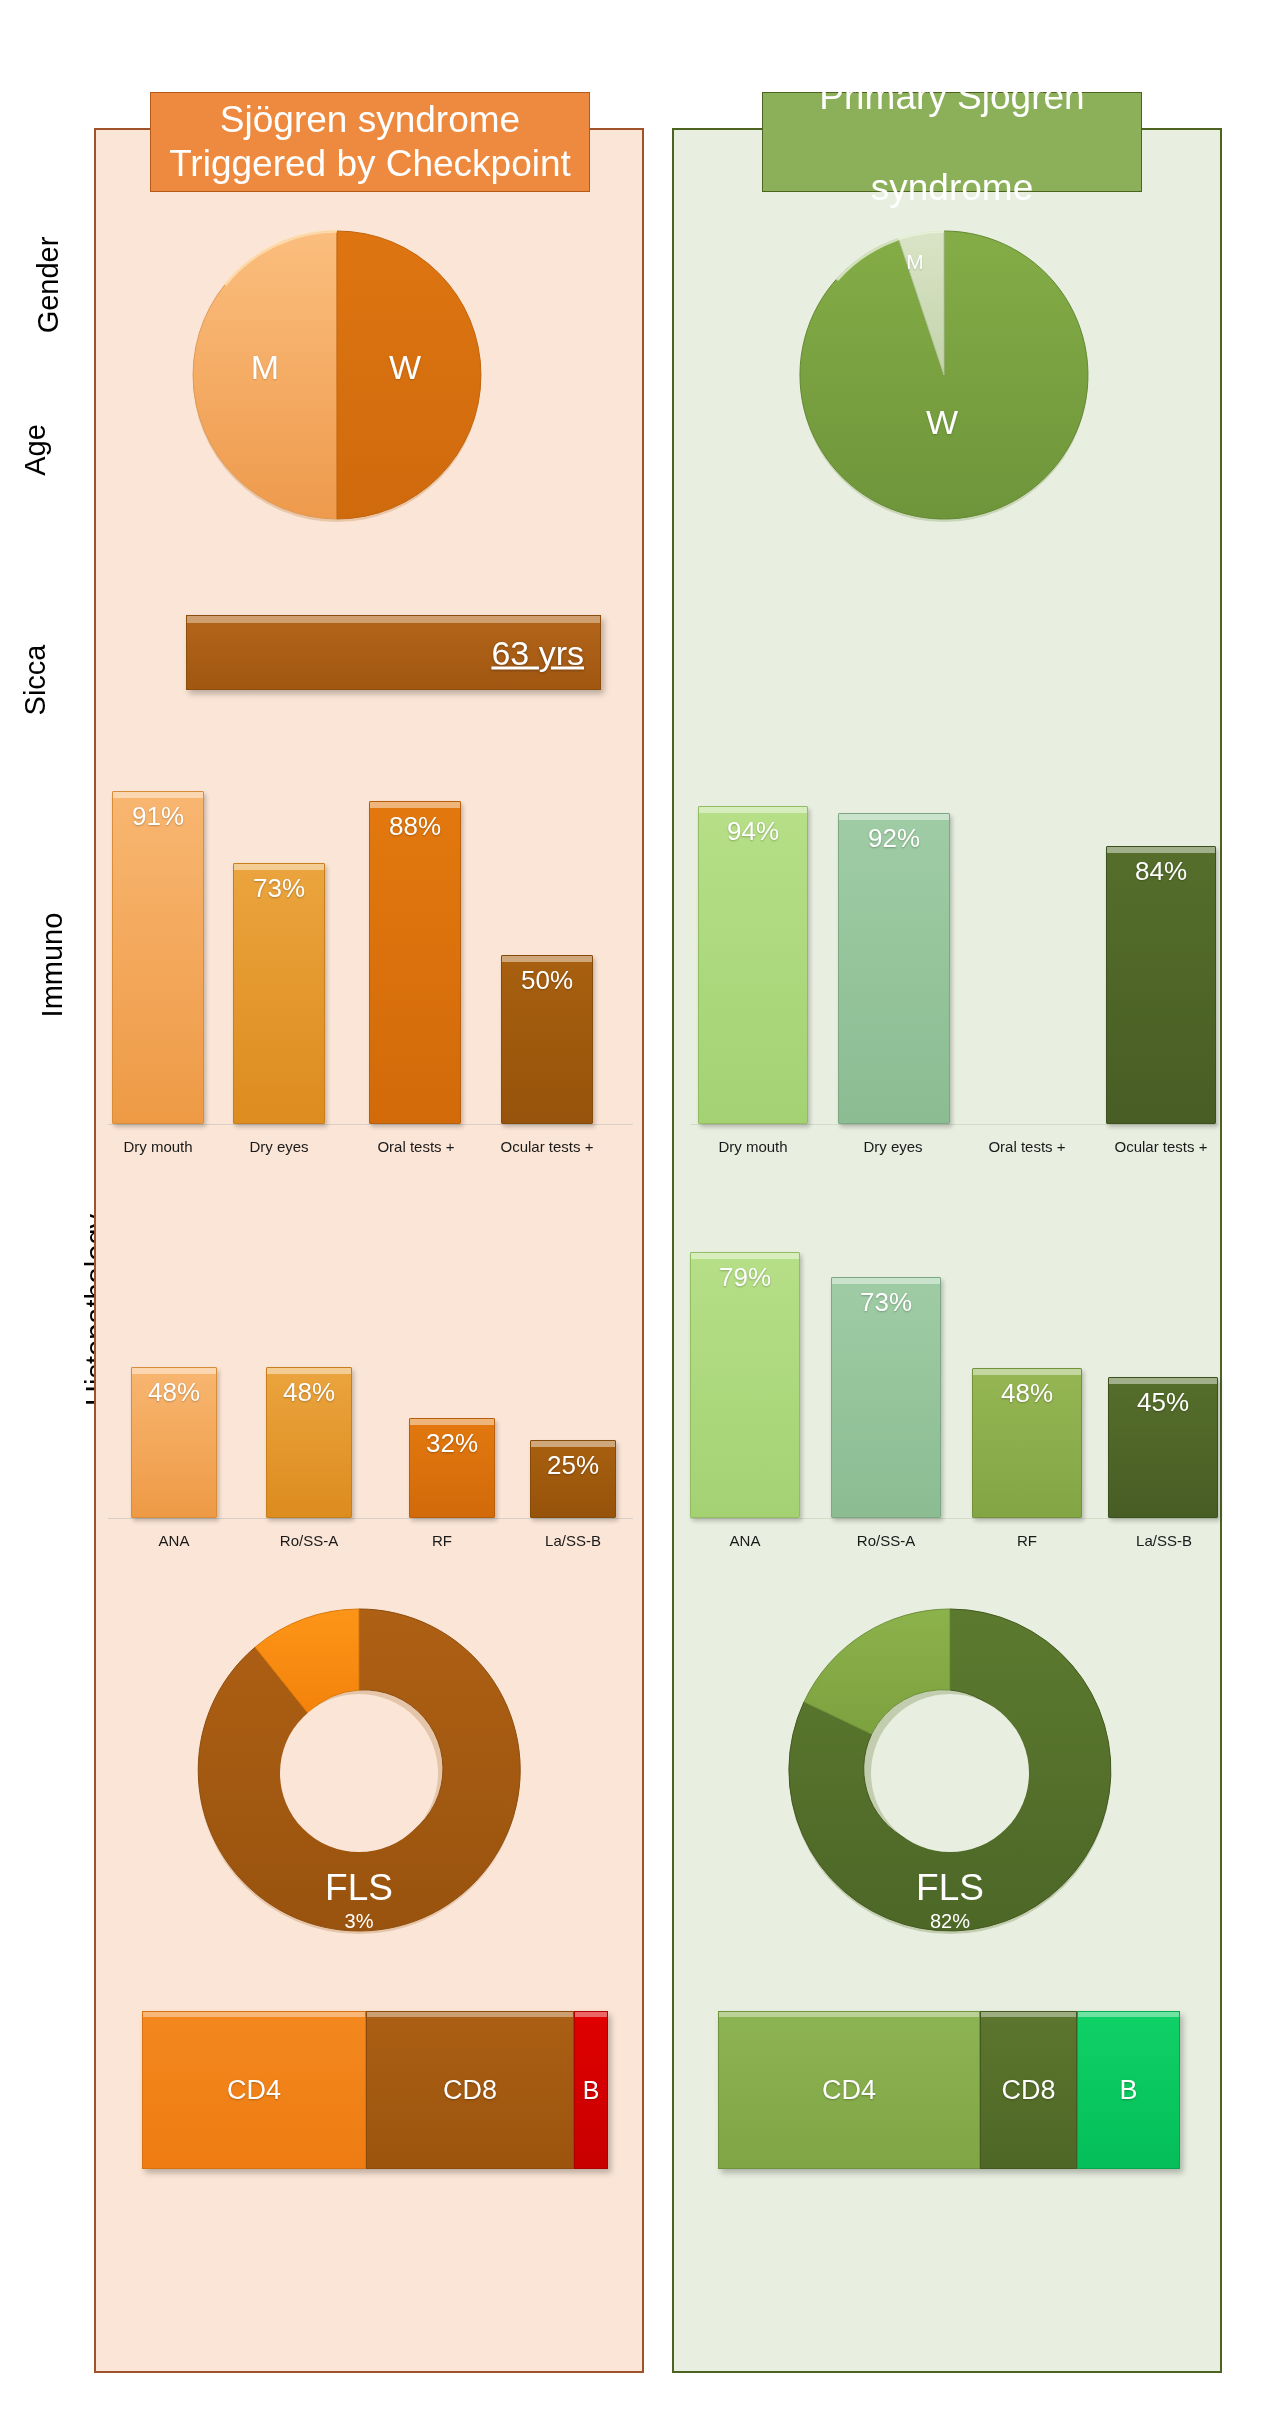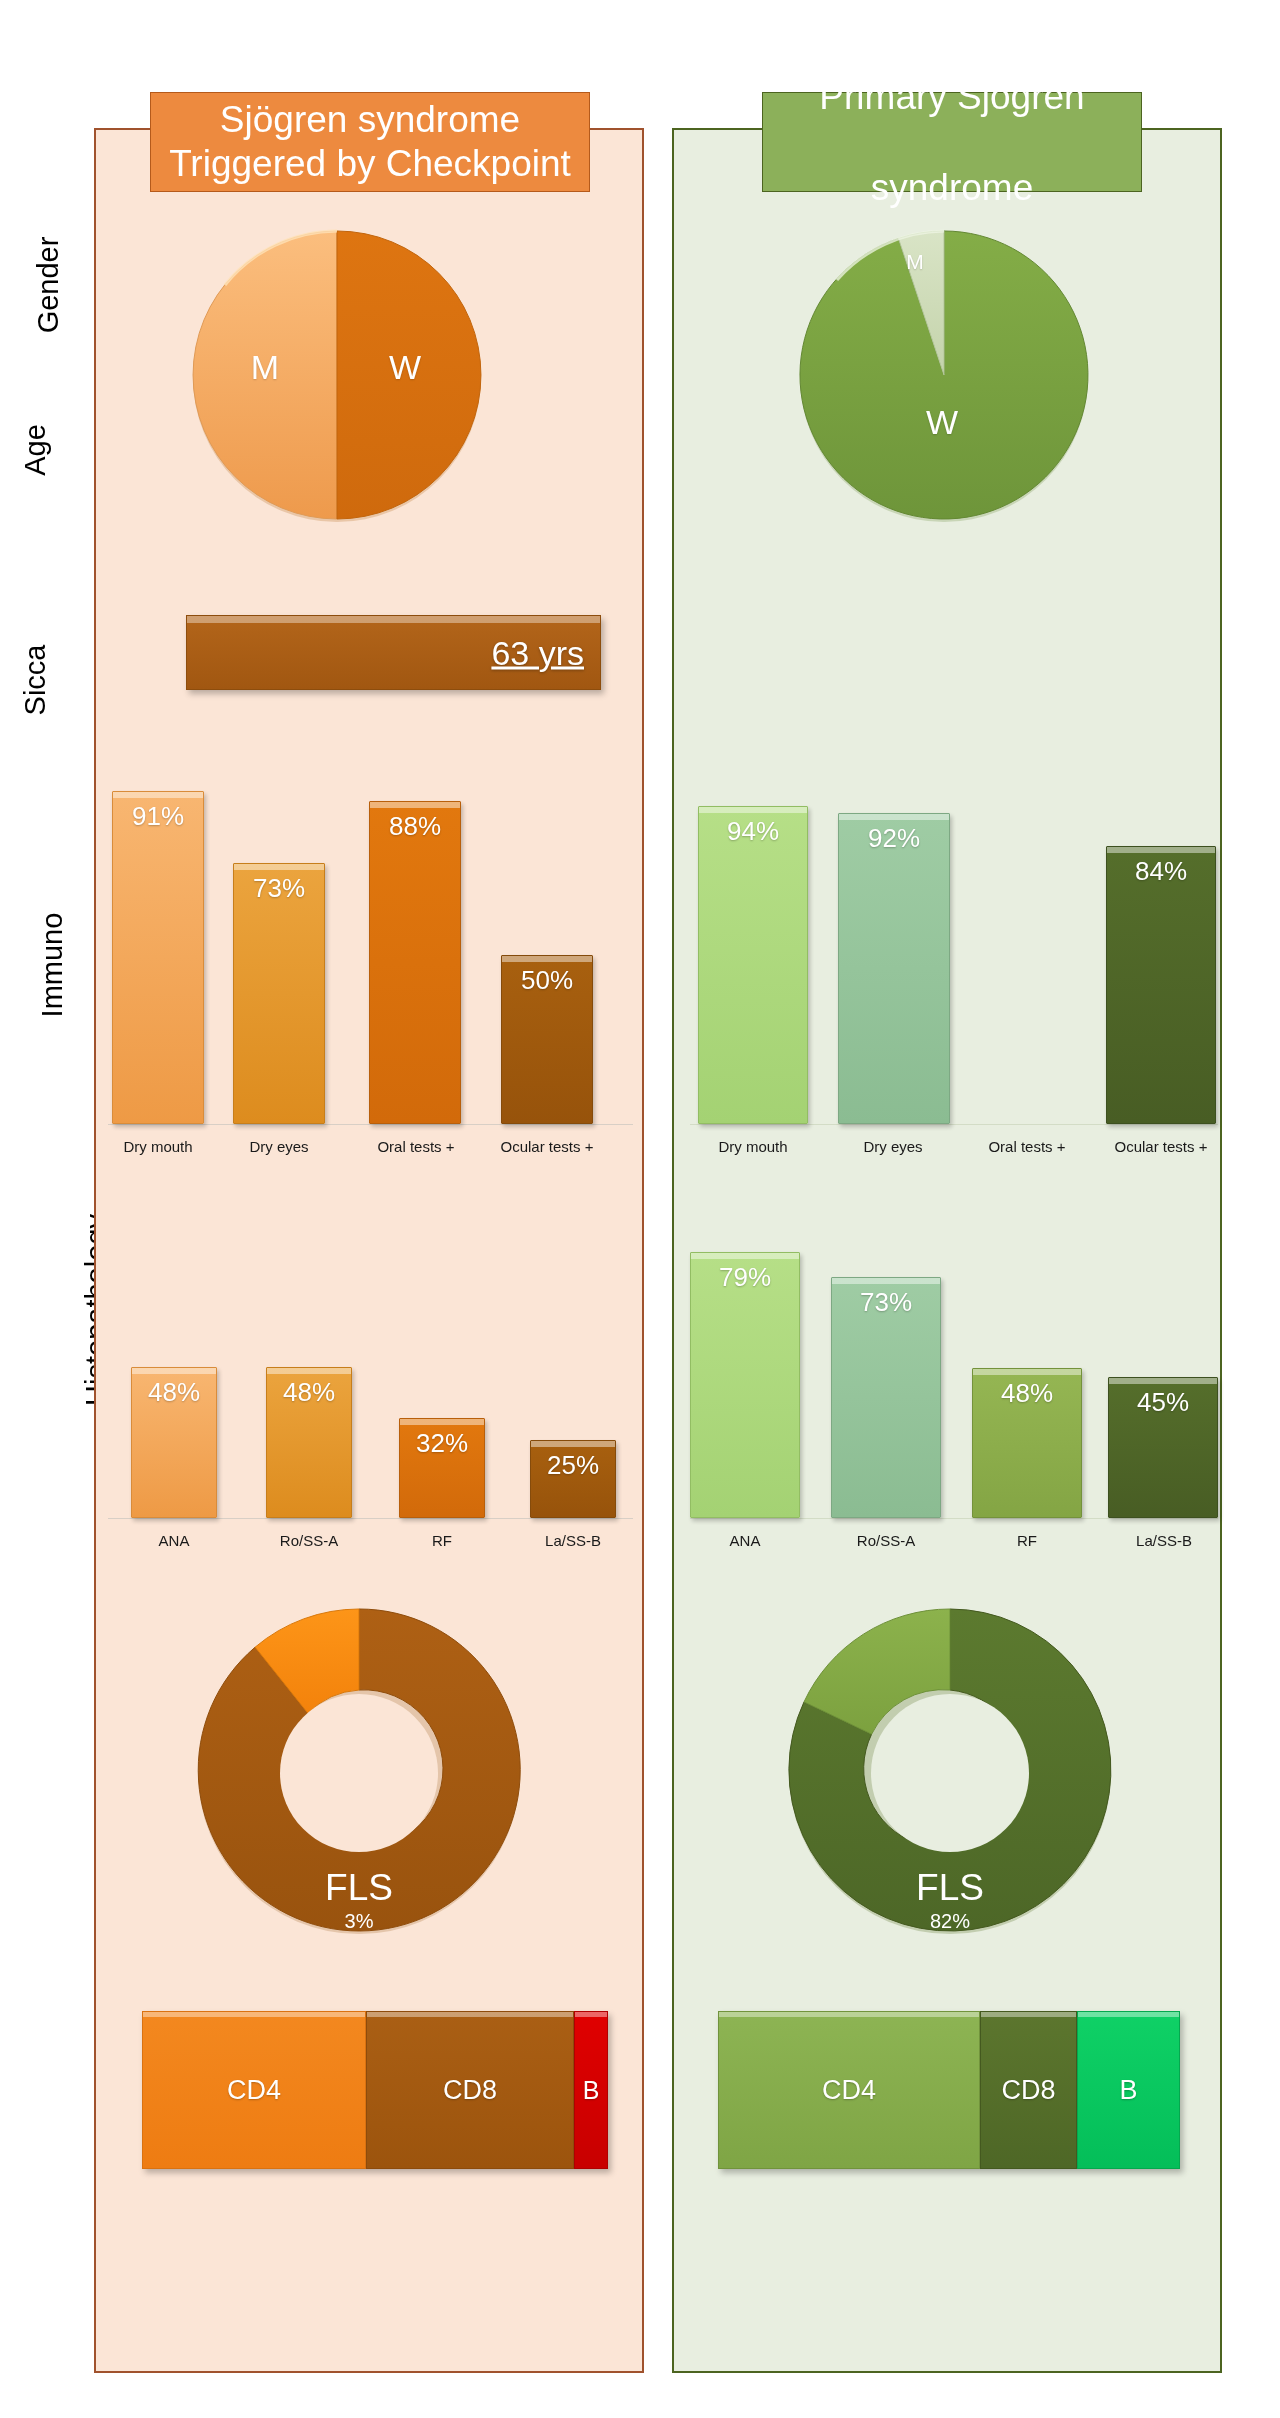--- a/index.html
+++ b/index.html
@@ -228,21 +228,21 @@
   <div class="cat-label" style="left:482px; top:1138px; width:130px;">Ocular tests +</div>
 
   <div class="axis-line" style="left:108px; top:1518px; width:525px;"></div>
 
   <div class="bar" style="left:131px; top:1367px; width:86px; height:151px; background:linear-gradient(180deg,#F8B671 0%,#EE9A45 100%); border:1px solid #d98c3a;">
     <div class="bar-value">48%</div>
   </div>
   <div class="bar" style="left:266px; top:1367px; width:86px; height:151px; background:linear-gradient(180deg,#EBA43E 0%,#DD8C1E 100%); border:1px solid #c77e1b;">
     <div class="bar-value">48%</div>
   </div>
-  <div class="bar" style="left:399px; top:1418px; width:86px; height:100px; background:linear-gradient(180deg,#E2780E 0%,#D26A0A 100%); border:1px solid #b85f0b;">
+  <div class="bar" style="left:409px; top:1418px; width:86px; height:100px; background:linear-gradient(180deg,#E2780E 0%,#D26A0A 100%); border:1px solid #b85f0b;">
     <div class="bar-value">32%</div>
   </div>
   <div class="bar" style="left:530px; top:1440px; width:86px; height:78px; background:linear-gradient(180deg,#A8600F 0%,#97530B 100%); border:1px solid #854b0b;">
     <div class="bar-value">25%</div>
   </div>
 
   <div class="cat-label" style="left:114px; top:1532px; width:120px;">ANA</div>
   <div class="cat-label" style="left:249px; top:1532px; width:120px;">Ro/SS-A</div>
   <div class="cat-label" style="left:382px; top:1532px; width:120px;">RF</div>
   <div class="cat-label" style="left:512px; top:1532px; width:122px;">La/SS-B</div>

